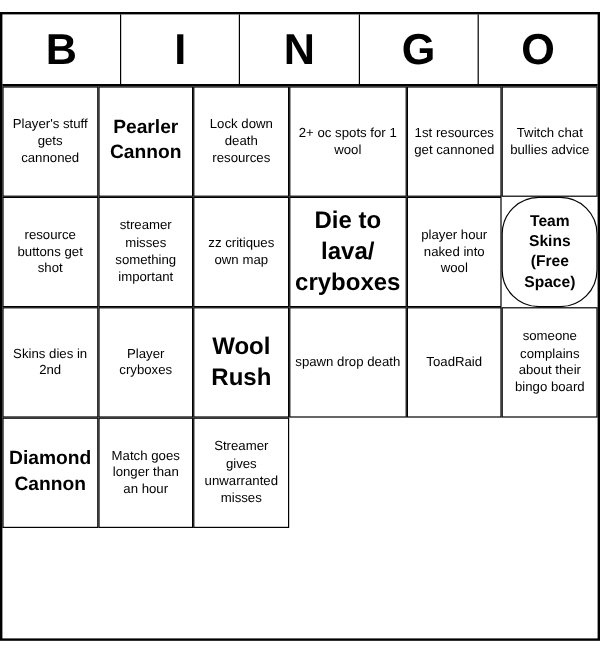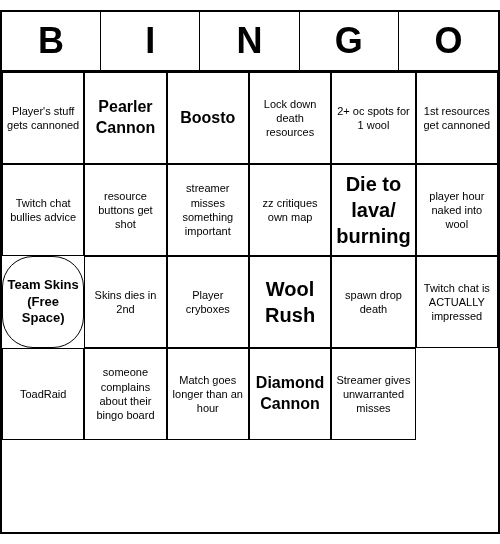--- a/index.html
+++ b/index.html
@@ -68,35 +68,33 @@
   <div class="bingo-header">
   <div class="bingo-header-cell">B</div>
       <div class="bingo-header-cell">I</div>
       <div class="bingo-header-cell">N</div>
       <div class="bingo-header-cell">G</div>
       <div class="bingo-header-cell">O</div>
     </div>
   <div class="bingo-grid">
   <div class="bingo-cell">Player's stuff gets cannoned</div>
       <div class="bingo-cell medium-text">Pearler Cannon</div>
-      <div class="bingo-cell medium-text">Boosto</div>
       <div class="bingo-cell">Lock down death resources</div>
       <div class="bingo-cell">2+ oc spots for 1 wool</div>
       <div class="bingo-cell">1st resources get cannoned</div>
       <div class="bingo-cell">Twitch chat bullies advice</div>
       <div class="bingo-cell">resource buttons get shot</div>
       <div class="bingo-cell">streamer misses something important</div>
       <div class="bingo-cell">zz critiques own map</div>
-      <div class="bingo-cell large-text">Die to lava/ burning</div>
+      <div class="bingo-cell large-text">Die to lava/ cryboxes</div>
       <div class="bingo-cell">player hour naked into wool</div>
       <div class="bingo-cell free-space">Team Skins (Free Space)</div>
       <div class="bingo-cell">Skins dies in 2nd</div>
       <div class="bingo-cell">Player cryboxes</div>
       <div class="bingo-cell large-text">Wool Rush</div>
       <div class="bingo-cell">spawn drop death</div>
-      <div class="bingo-cell">Twitch chat is ACTUALLY impressed</div>
       <div class="bingo-cell">ToadRaid</div>
       <div class="bingo-cell">someone complains about their bingo board</div>
+      <div class="bingo-cell medium-text">Diamond Cannon</div>
       <div class="bingo-cell">Match goes longer than an hour</div>
-      <div class="bingo-cell medium-text">Diamond Cannon</div>
       <div class="bingo-cell">Streamer gives unwarranted misses</div>
     </div>
 </div>
 
 </body></html>

